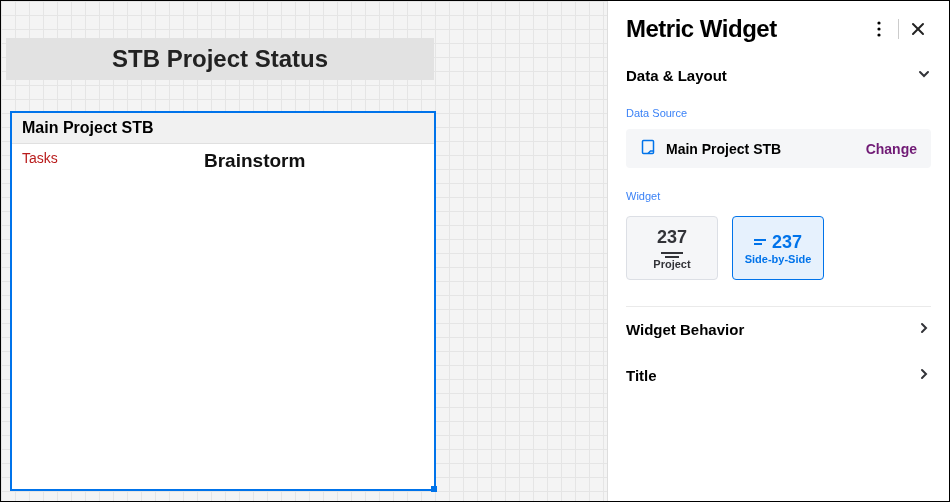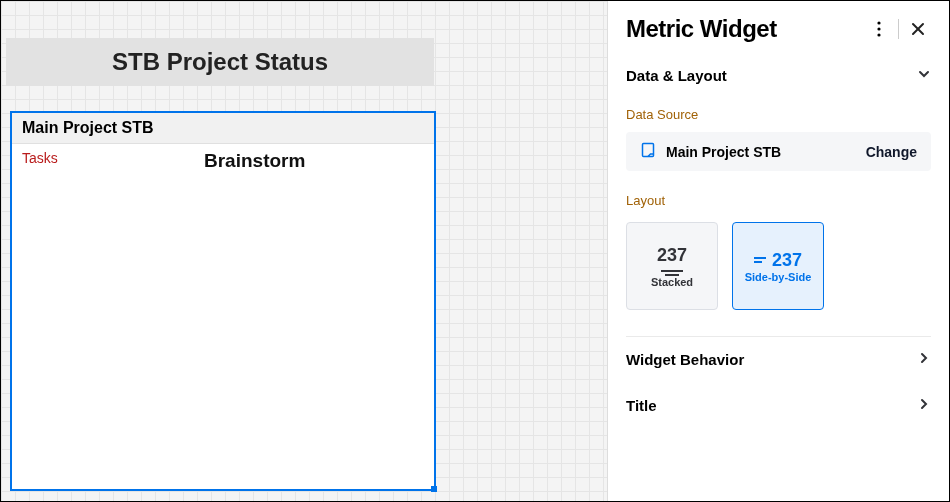--- a/index.html
+++ b/index.html
@@ -13,21 +13,21 @@
     background: #f4f4f4;
     background-image:
       linear-gradient(to right, #e5e5e5 1px, transparent 1px),
       linear-gradient(to bottom, #e5e5e5 1px, transparent 1px);
     background-size: 14px 14px;
     overflow: hidden;
   }
   .page-title-bar {
     position: absolute;
     top: 37px; left: 5px; right: 173px;
-    height: 48px;
+    height: 42px;
     background: #e2e2e2;
     display: flex; align-items: center; justify-content: center;
   }
   .page-title-bar h1 { font-size: 24px; font-weight: 700; color: #222; }
   .widget {
     position: absolute;
     top: 110px; left: 9px;
     width: 426px; height: 380px;
     background: #fff;
     border: 2px solid #0073ea;
@@ -78,36 +78,36 @@
   }
 
   .section-row {
     display: flex; align-items: flex-start; justify-content: space-between;
     padding: 14px 0;
     cursor: pointer;
   }
   .section-row .label { font-weight: 700; font-size: 15px; }
   .chevron { color:#555; }
 
-  .subheading { font-size: 13px; color: #a16207; margin-top: 8px; margin-bottom: 10px; }
+  .subheading { font-size: 11px; color: #3b82f6; margin-top: 8px; margin-bottom: 10px; }
 
   .datasource-box {
     background: #f5f6f8;
     border-radius: 4px;
     display: flex; align-items: center;
     padding: 10px 14px; gap: 10px;
     font-size: 14px;
   }
   .datasource-name { flex:1; font-weight: 700; }
-  .change-link { color:#0f172a; font-weight:700; font-size:14px; cursor:pointer; }
+  .change-link { color:#701a75; font-weight:700; font-size:14px; cursor:pointer; }
   .note-icon { color:#0073ea; }
 
   .layout-options { display:flex; gap:14px; margin-top:4px; }
   .layout-card {
-    width: 92px; height: 88px;
+    width: 92px; height: 64px;
     border: 1px solid #dcdfe5;
     background:#f5f6f8;
     border-radius: 4px;
     display:flex; flex-direction:column; align-items:center; justify-content:center;
     cursor:pointer;
     font-size:11px; font-weight:700; color:#323338;
   }
   .layout-card.selected {
     border: 1.5px solid #0073ea;
     background:#e6f1fd;
@@ -179,31 +179,31 @@
     <span class="note-icon">
       <svg width="16" height="16" viewBox="0 0 16 16" fill="none" stroke="#0073ea" stroke-width="1.5">
           <rect x="2.5" y="1.5" width="11" height="13" rx="1"></rect>
           <path d="M8 14.5 L10.5 12 L13.5 12"></path>
         </svg>
     </span>
     <span class="datasource-name">Main Project STB</span>
     <span class="change-link">Change</span>
   </div>
 
-  <div class="subheading" style="margin-top:22px;">Layout</div>
+  <div class="subheading" style="margin-top:22px;">Widget</div>
   <div class="layout-options">
     <div class="layout-card">
       <div style="display:flex;flex-direction:column;align-items:center;gap:4px;">
         <div class="layout-preview-num">237</div>
         <div class="stack-lines">
             <span></span>
             <span></span>
           </div>
       </div>
-      <div>Stacked</div>
+      <div>Project</div>
     </div>
     <div class="layout-card selected">
       <div class="sbs-row">
         <div class="sbs-lines">
             <span></span>
             <span></span>
           </div>
         <div class="layout-preview-num">237</div>
       </div>
       <div>Side-by-Side</div>

